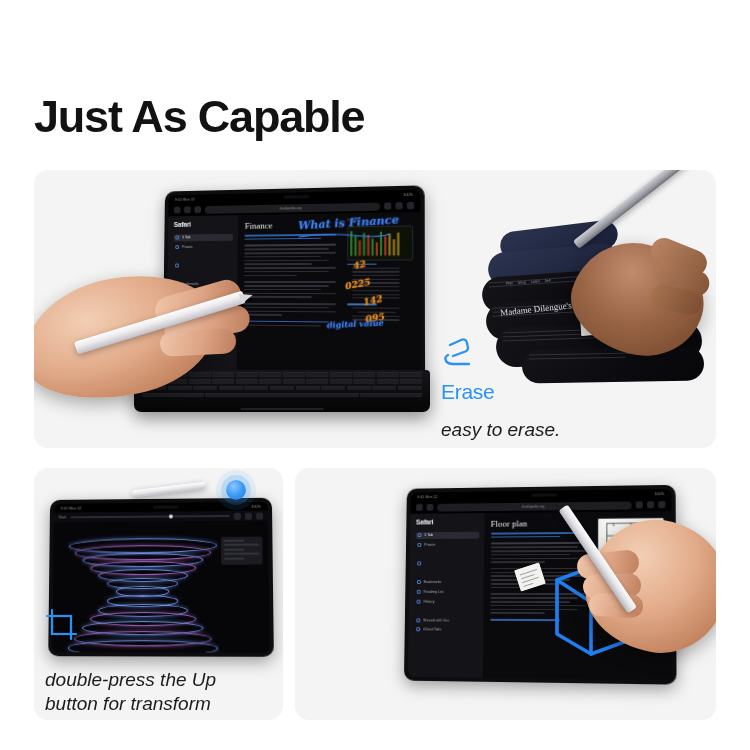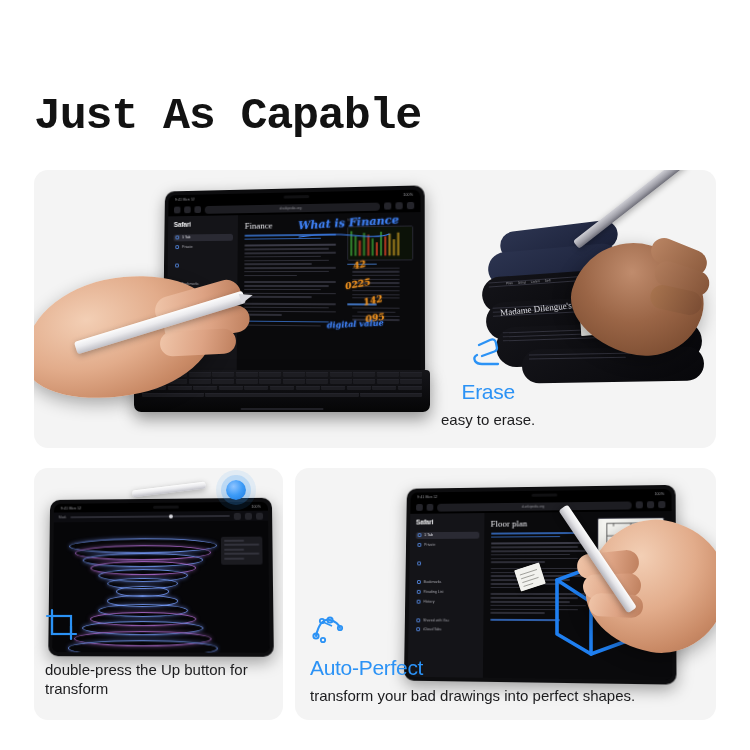--- a/index.html
+++ b/index.html
@@ -20,21 +20,20 @@
   
   .page-title {
     position: absolute;
     left: 34px; top: 94px;
     font-size: 45px;
     font-weight: 700;
     letter-spacing: -1.2px;
     color: #121212;
     line-height: 1;
     white-space: nowrap;
-    font-family: Liberation Mono, monospace;
   }
 
   
   .panel {
     position: absolute;
     background: #f4f4f4;
     border-radius: 14px;
     overflow: hidden;
   }
   .panel-top    { left: 34px;  top: 170px; width: 682px; height: 278px; }
@@ -49,27 +48,28 @@
   }
   .caption .ftitle {
     font-size: 21px;
     font-weight: 400;
     color: #2b92f5;
     letter-spacing: -0.3px;
     line-height: 1.05;
     white-space: nowrap;
   }
   .caption .fdesc {
-    margin-top: 7px;
-    font-size: 15px;
+    margin-top: 15px;
+    font-size: 19px;
     color: #1c1c1e;
     line-height: 1.28;
-  }
-
-  .cap-erase { left: 441px; top: 336px; text-align: center; }
+    font-style: italic;
+  }
+
+  .cap-erase { left: 441px; top: 336px; }
   .cap-shot  { left: 45px;  top: 608px; }
   .cap-auto  { left: 310px; top: 612px; }
 
   
   .tablet {
     position: absolute;
     background: #0d0d0f;
     border-radius: 10px;
     padding: 4px;
     box-shadow: 0 5px 16px rgba(0,0,0,.36);
@@ -836,27 +836,14 @@
 
     <div class="hand" style="left:292px; top:52px; width:140px; height:132px; transform:rotate(10deg);"></div>
     <div class="finger" style="left:282px; top:84px; width:62px; height:25px; transform:rotate(-6deg);"></div>
     <div class="finger" style="left:288px; top:106px; width:58px; height:24px; transform:rotate(-2deg);"></div>
     <div class="finger" style="left:294px; top:126px; width:54px; height:23px; transform:rotate(3deg);"></div>
     <div class="pencil" style="left:268px; top:34px; width:124px; height:11px;
          transform:rotate(56deg); transform-origin:left center;
          background: linear-gradient(180deg,#fdfdfd 0%,#e4e4e8 50%,#b4b4bb 100%);"></div>
   </div>
 
-  <div class="caption cap-auto">
-    <svg class="ficon" viewBox="0 0 36 34">
-      <path d="M6 24 Q10 6 20 8 Q28 10 30 16" fill="none" stroke="#2b92f5" stroke-width="2.1" stroke-linecap="round"></path>
-      <path d="M13 10 L22 14" stroke="#2b92f5" stroke-width="1.5"></path>
-      <circle cx="6" cy="24" r="2.6" fill="none" stroke="#2b92f5" stroke-width="2"></circle>
-      <circle cx="20" cy="8" r="2.6" fill="none" stroke="#2b92f5" stroke-width="2"></circle>
-      <circle cx="12" cy="9" r="2.2" fill="none" stroke="#2b92f5" stroke-width="1.8"></circle>
-      <circle cx="30" cy="16" r="2.2" fill="none" stroke="#2b92f5" stroke-width="1.8"></circle>
-      <circle cx="13" cy="28" r="2.2" fill="none" stroke="#2b92f5" stroke-width="1.8"></circle>
-    </svg>
-    <div class="ftitle">Auto-Perfect</div>
-    <div class="fdesc">transform your bad drawings into perfect shapes.</div>
-  </div>
 
 </div>
 
 </body></html>

